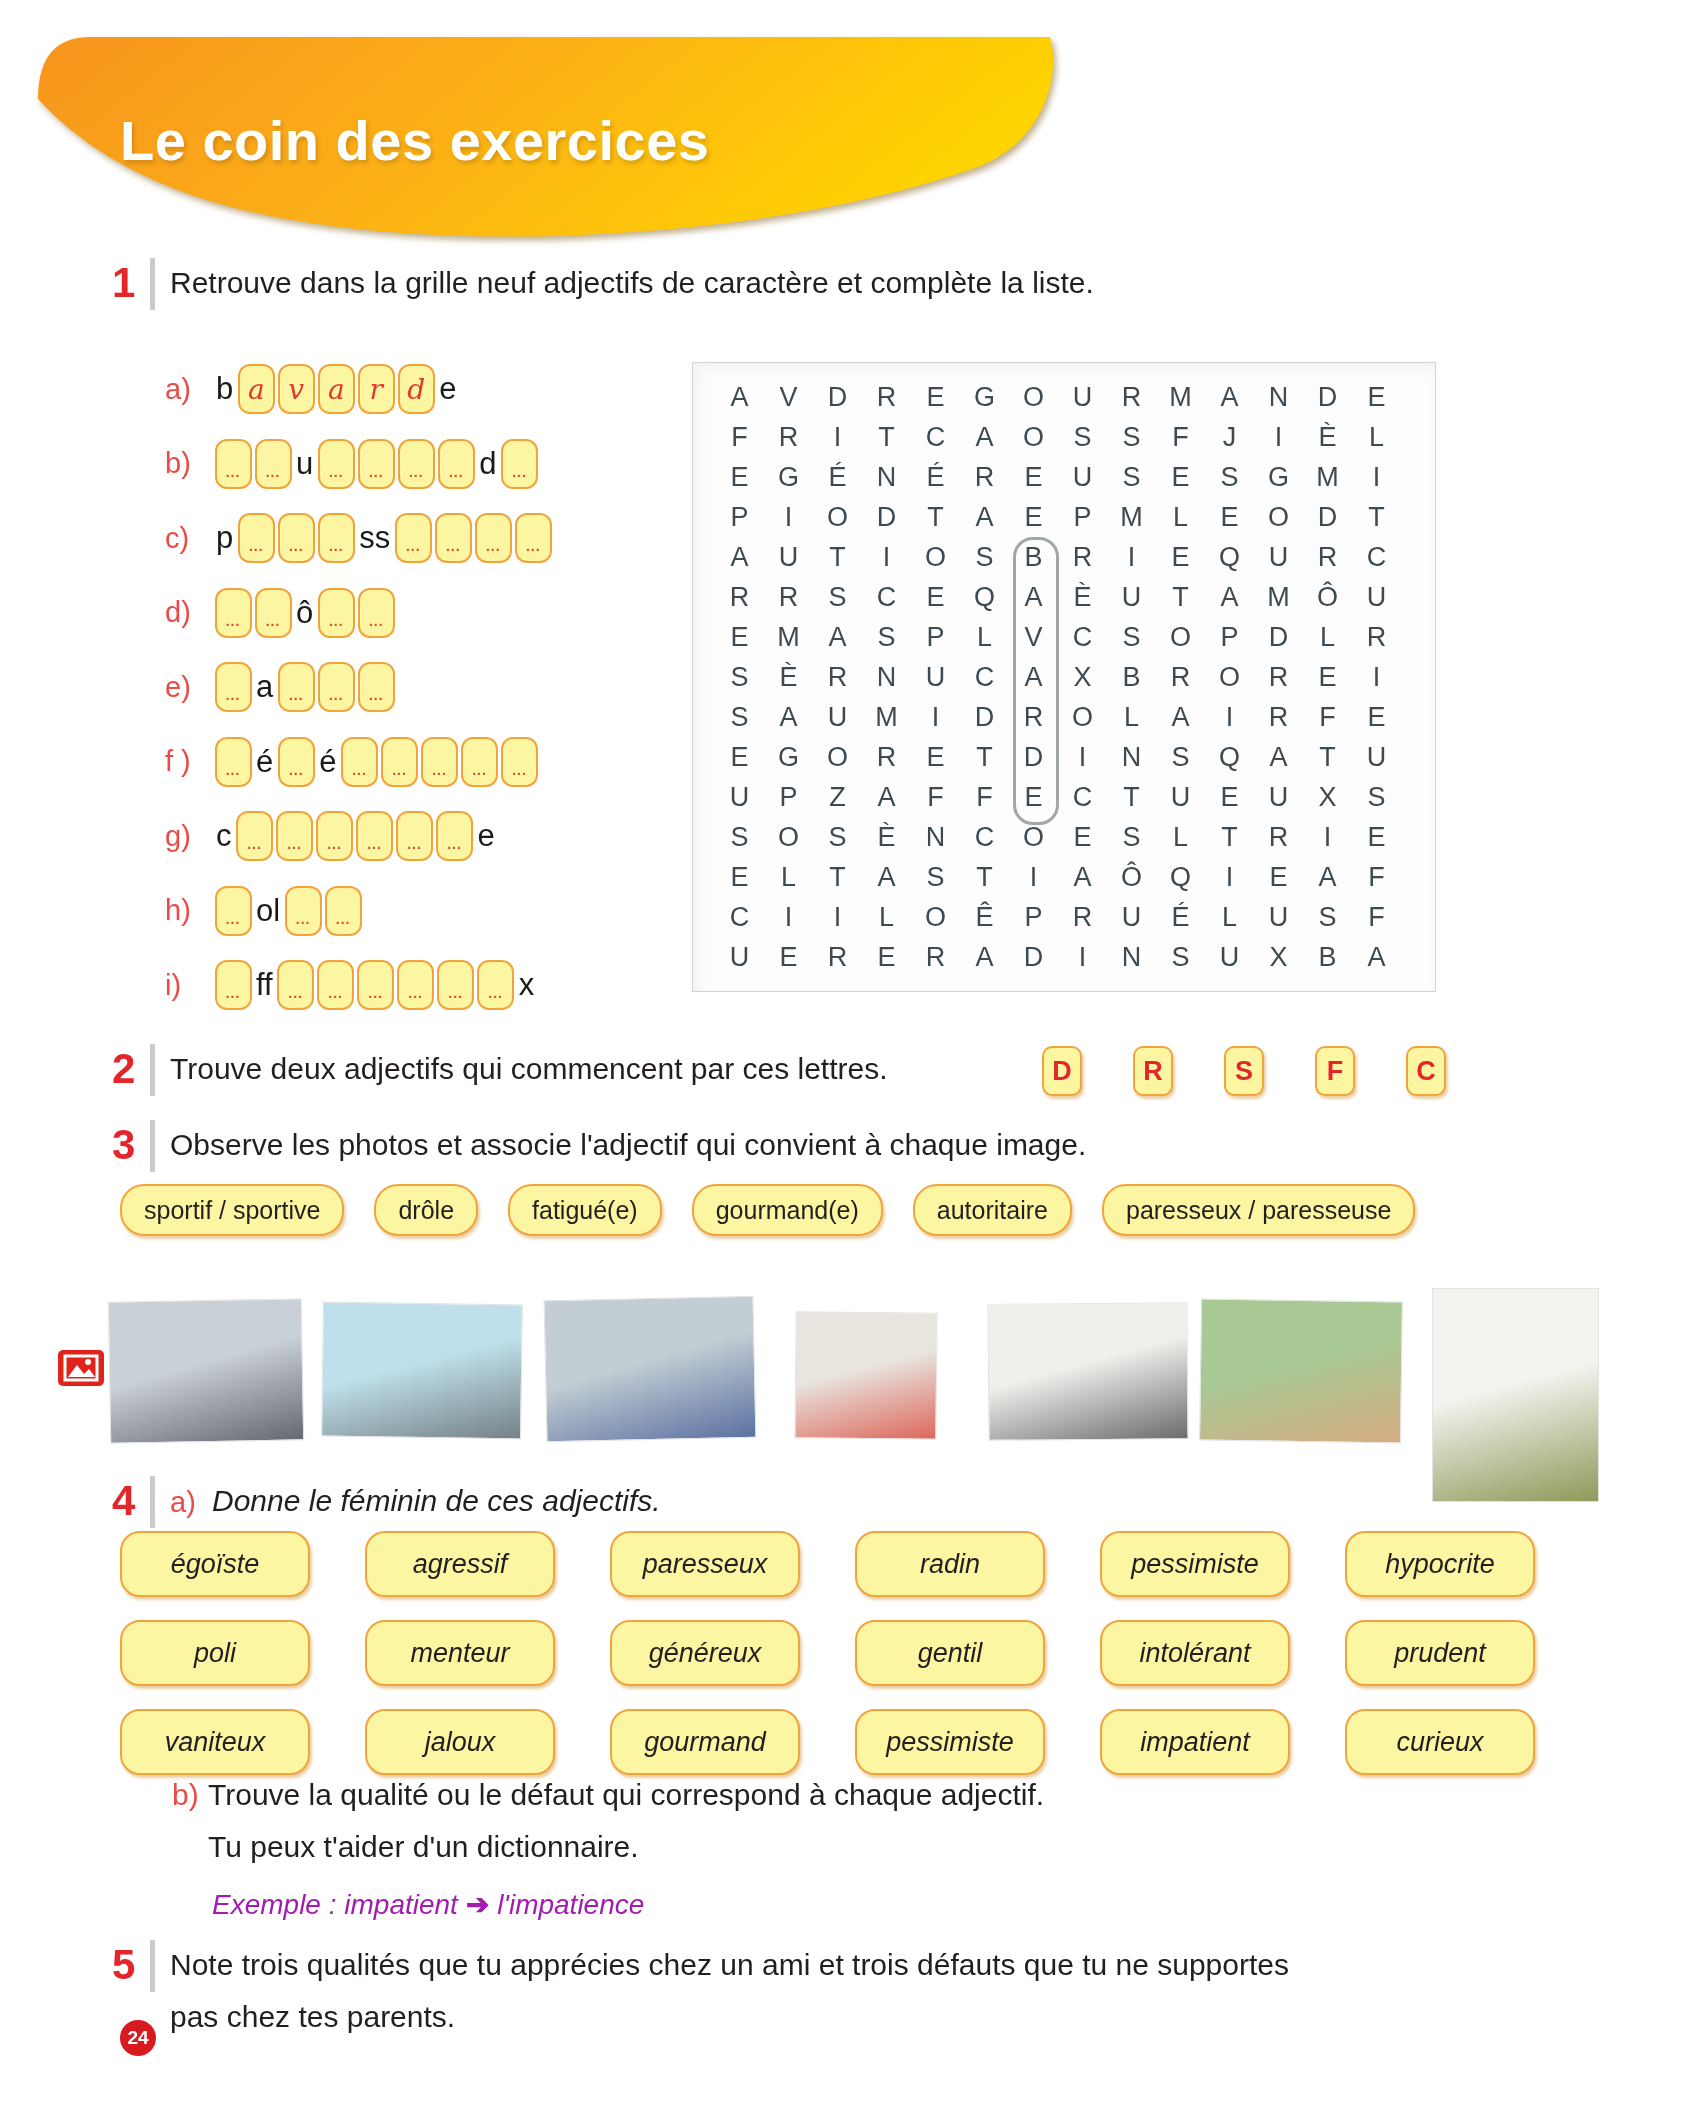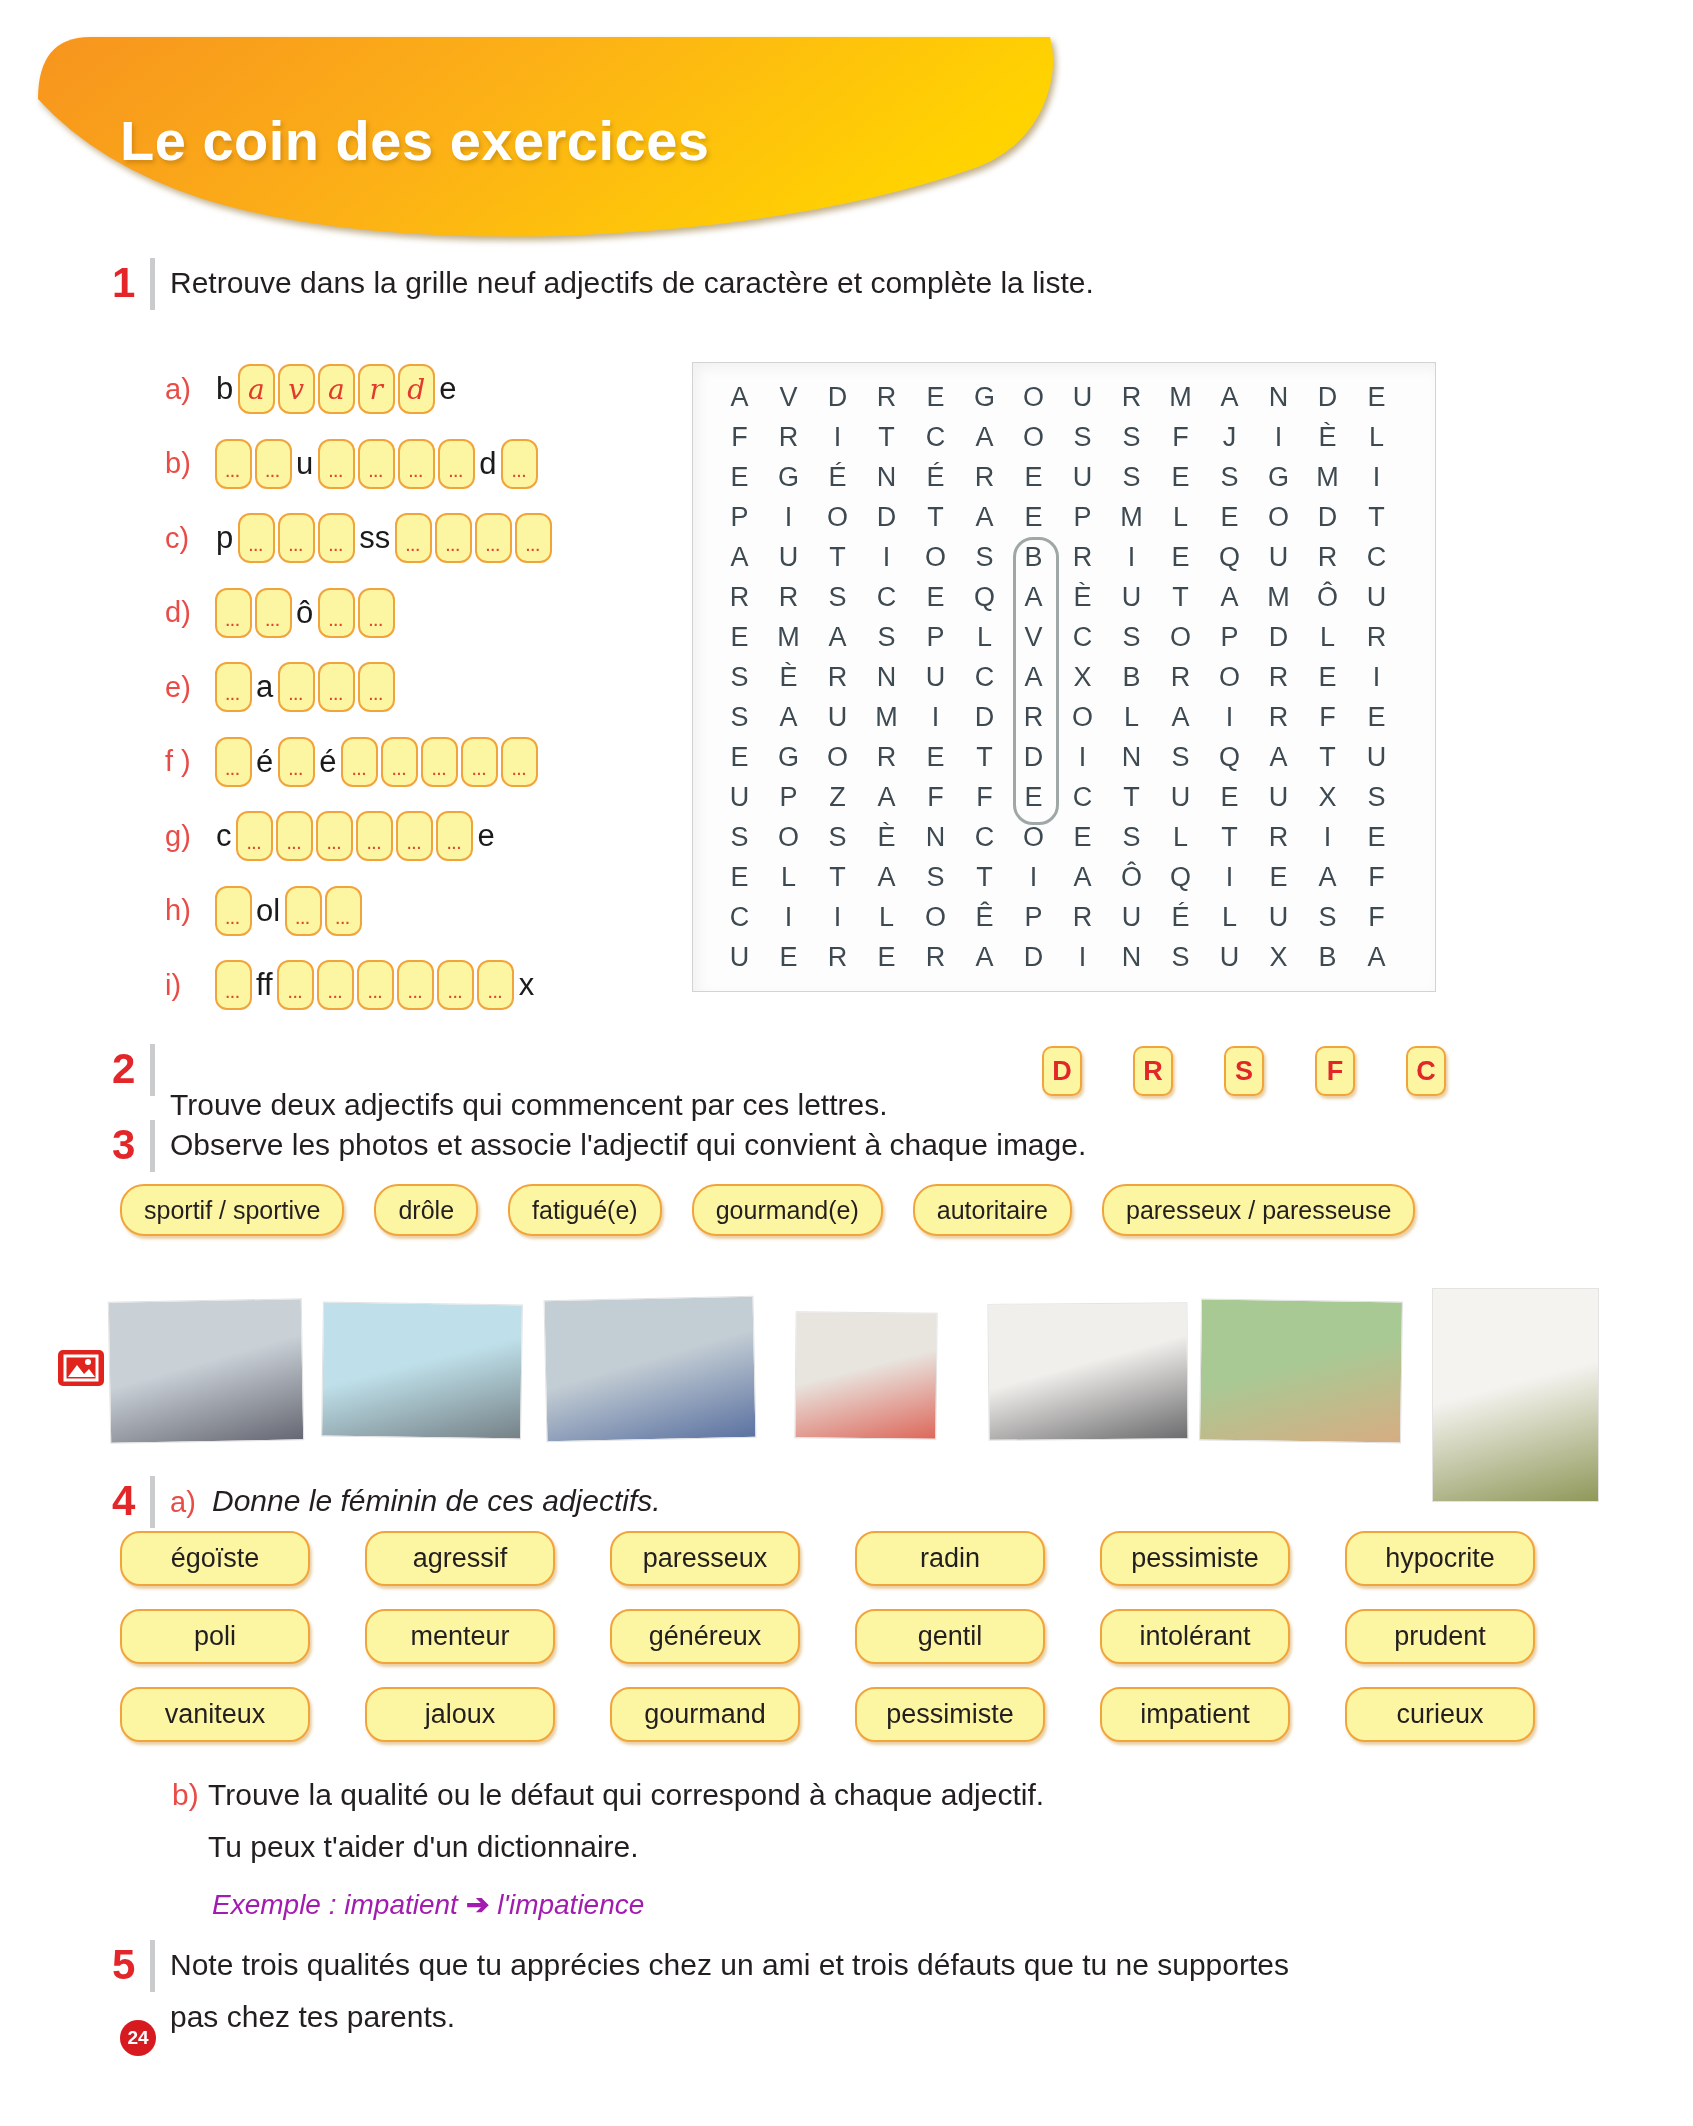--- a/index.html
+++ b/index.html
@@ -8,21 +8,21 @@
   
   #blob-wrap{left:38px;top:37px;width:1035px;height:210px;}
   #blob-wrap svg{filter:drop-shadow(3px 4px 3px rgba(120,80,0,0.45));}
   #page-title{left:120px;top:108px;font-size:56px;font-weight:bold;color:#ffffff;letter-spacing:0.5px;text-shadow:2px 3px 4px rgba(120,80,0,0.30);text-align:center;}
   
   .ex-num{position:absolute;font-size:42px;font-weight:bold;color:#E3262A;line-height:1;}
   .ex-bar{position:absolute;width:5px;height:52px;background:#C9CBCD;}
   .ex-text{position:absolute;font-size:30px;margin:0;white-space:nowrap;}
   .red-label{color:#E94B47;}
   #ex1-num{left:112px;top:262px;} #ex1-bar{left:150px;top:258px;} #ex1-text{left:170px;top:266px;}
-  #ex2-num{left:112px;top:1048px;} #ex2-bar{left:150px;top:1044px;} #ex2-text{left:170px;top:1052px;margin-top:36px;}
+  #ex2-num{left:112px;top:1048px;} #ex2-bar{left:150px;top:1044px;} #ex2-text{left:170px;top:1052px;}
   #ex3-num{left:112px;top:1124px;} #ex3-bar{left:150px;top:1120px;} #ex3-text{left:170px;top:1128px;}
   #ex4-num{left:112px;top:1480px;} #ex4-bar{left:150px;top:1476px;}
   #ex4-a-label{left:170px;top:1486px;font-size:29px;position:absolute;}
   #ex4-a-text{left:212px;top:1484px;font-style:italic;}
   #ex5-num{left:112px;top:1944px;} #ex5-bar{left:150px;top:1940px;}
   #ex5-line1{left:170px;top:1948px;} #ex5-line2{left:170px;top:2000px;}
   
   #ex1-items{left:165px;top:352px;}
   .ex1-item{height:74.5px;display:flex;align-items:center;}
   .ex1-label{width:48px;font-size:29px;color:#E94B47;flex:none;}
@@ -34,21 +34,21 @@
   #ws-panel{left:692px;top:362px;width:742px;height:628px;background:#fdfdfd;border:1px solid #d3d3d3;box-shadow:inset 5px 5px 14px rgba(0,0,0,0.05);}
   #ws-grid{position:absolute;left:22px;top:14px;display:grid;grid-template-columns:repeat(14,49px);grid-auto-rows:40px;}
   .cell{display:flex;align-items:center;justify-content:center;font-size:27px;color:#3E4A52;font-weight:500;}
   #ws-oval{position:absolute;left:320px;top:174px;width:40px;height:282px;border:3px solid #9FA8A6;border-radius:20px;}
   
   #ex2-letters{left:1042px;top:1046px;display:flex;gap:51px;}
   .chip{width:40px;height:50px;border:2px solid #F2A43C;border-radius:10px;background:#FCF5A1;display:flex;align-items:center;justify-content:center;font-size:27px;font-weight:bold;color:#E3262A;box-shadow:2px 3px 3px rgba(205,150,60,0.45);box-sizing:border-box;}
   #ex3-pills{left:120px;top:1184px;display:flex;gap:30px;}
   .pill{height:52px;padding:0 22px;border:2px solid #F2A43C;border-radius:24px;background:#FCF5A1;display:flex;align-items:center;justify-content:center;font-size:25px;box-shadow:2px 3px 3px rgba(205,150,60,0.45);box-sizing:border-box;white-space:nowrap;}
   #ex4-grid{left:120px;top:1531px;display:grid;grid-template-columns:repeat(6,190px);column-gap:55px;row-gap:23px;}
-  .pill4{height:55px;border:2px solid #F2A43C;border-radius:20px;background:#FCF5A1;display:flex;align-items:center;justify-content:center;font-size:27px;box-shadow:2px 3px 3px rgba(205,150,60,0.45);box-sizing:border-box;}
+  .pill4{height:66px;border:2px solid #F2A43C;border-radius:20px;background:#FCF5A1;display:flex;align-items:center;justify-content:center;font-size:27px;box-shadow:2px 3px 3px rgba(205,150,60,0.45);box-sizing:border-box;font-style:italic;}
   
   #photos-icon{left:58px;top:1350px;}
   .photo{position:absolute;border:1px solid #e3e3e3;}
   
   #ex4-b-label{left:172px;top:1778px;font-size:30px;position:absolute;}
   #ex4-b-line1{left:208px;top:1778px;}
   #ex4-b-line2{left:208px;top:1830px;}
   #ex4-example{left:212px;top:1888px;font-size:28px;font-style:italic;color:#a21caf;}
   #ex4-example .arrow{font-style:normal;font-weight:bold;margin:0 8px;}
   

